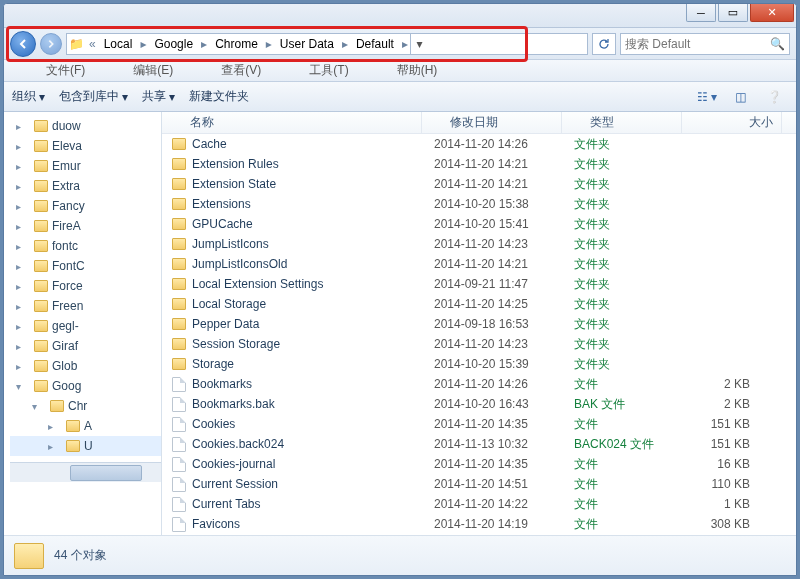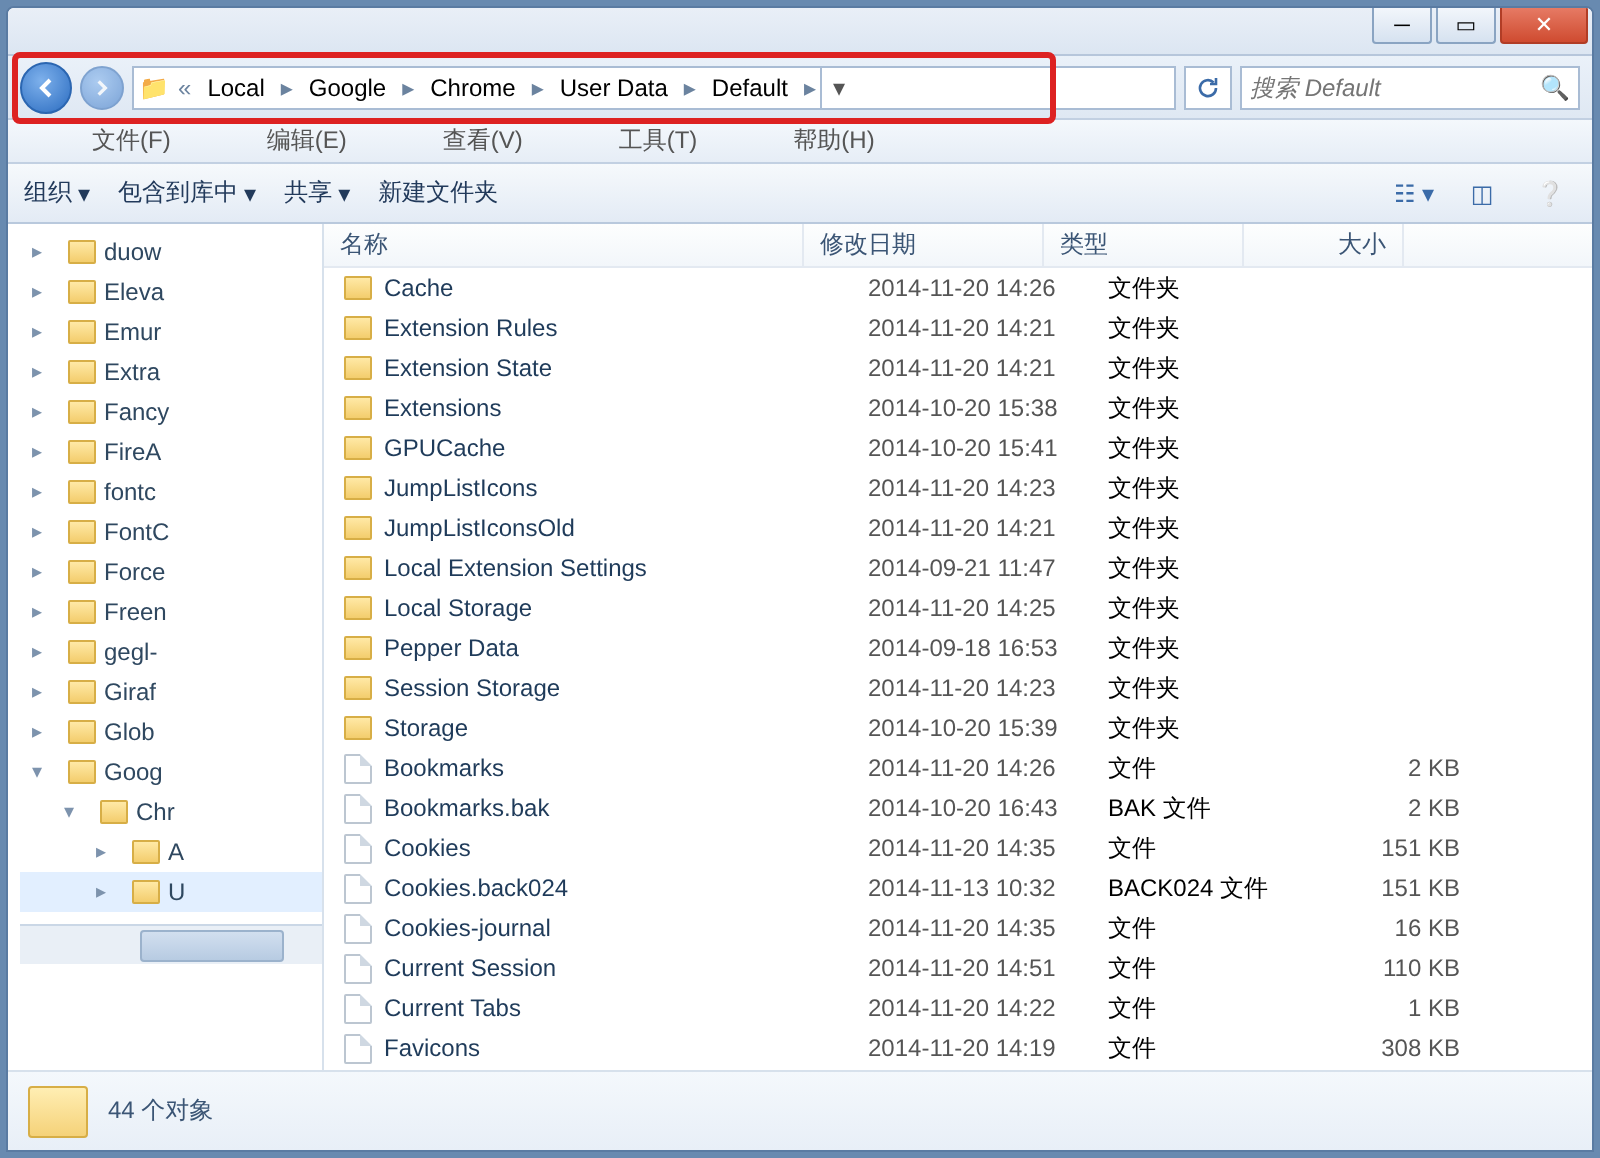--- a/index.html
+++ b/index.html
@@ -14,21 +14,21 @@
 .addrbar { height: 32px; background: linear-gradient(#eaf1f9,#dfe8f3); display: flex; align-items: center; padding: 0 6px; border-bottom: 1px solid #c2d0e2; gap: 4px; position: relative; }
 .nav-btn { width: 26px; height: 26px; border-radius: 50%; background: radial-gradient(circle at 40% 35%,#7eb1ec,#2b6cc0); border: 1px solid #2b66b1; color: #fff; display: inline-flex; align-items: center; justify-content: center; cursor: pointer; }
 .nav-btn.fwd { width: 22px; height: 22px; opacity: .55; }
 .path { flex: 1; height: 22px; background: #fff; border: 1px solid #a9bcd4; display: flex; align-items: center; overflow: hidden; }
 .path-ico { width: 20px; display: inline-flex; justify-content: center; color: #6b839f; }
 .crumb { display: inline-flex; align-items: center; padding: 0 6px; height: 100%; cursor: pointer; white-space: nowrap; }
 .sep { color: #6b839f; padding: 0 2px; }
 .path-drop { width: 18px; border-left: 1px solid #a9bcd4; color: #555; display: flex; align-items: center; justify-content: center; cursor: pointer; height: 100%; }
 .refresh { width: 24px; height: 22px; background: #fff; border: 1px solid #a9bcd4; display: inline-flex; align-items: center; justify-content: center; cursor: pointer; color: #3b6ba8; }
 .search { width: 170px; height: 22px; background: #fff; border: 1px solid #a9bcd4; display: flex; align-items: center; padding: 0 4px; gap: 4px; color: #7a8ca2; }
-.search input { border: 0; outline: 0; width: 100%; color: #7a8ca2; font-style: italic; background: transparent; }
+.search input { border: 0; outline: 0; width: 100%; color: #7a8ca2; background: transparent; }
 .red-box { position: absolute; left: 2px; top: -2px; width: 522px; height: 36px; border: 3px solid #d22; border-radius: 4px; pointer-events: none; }
 
 .menubar { height: 22px; background: linear-gradient(#f4f8fc,#e6edf6); border-bottom: 1px solid #c2d0e2; display: flex; align-items: center; padding: 0 6px; gap: 12px; color: #555; }
 .menu-item { cursor: pointer; margin-left: 36px; }
 
 .cmdbar { height: 30px; background: linear-gradient(#f6f9fc,#e3ebf5); border-bottom: 1px solid #b9c9dd; display: flex; align-items: center; padding: 0 8px; gap: 14px; color: #223a5b; }
 .cmd-item { cursor: pointer; display: inline-flex; align-items: center; gap: 3px; }
 .cmd-right { margin-left: auto; display: flex; align-items: center; gap: 8px; }
 .icon-btn { width: 26px; height: 22px; border: 1px solid transparent; display: inline-flex; align-items: center; justify-content: center; cursor: pointer; color: #3b6ba8; border-radius: 2px; }
 
@@ -38,26 +38,26 @@
 .tnode.ind1 { padding-left: 36px; }
 .tnode.ind2 { padding-left: 52px; }
 .tnode.sel { background: #e2efff; }
 .tnode .exp { position: relative; left: -14px; margin-right: -10px; width: 10px; color: #7d93ad; font-size: 10px; }
 .folder-ico { width: 14px; height: 12px; background: linear-gradient(#ffe9a6,#f3cd6d); border: 1px solid #d7ae46; border-radius: 1px; display: inline-block; flex-shrink: 0; }
 .scroll-ind { height: 20px; width: 100%; background: #e9eff6; border-top: 1px solid #cad7e6; margin-top: 6px; position: relative; }
 .scroll-ind::before { content:''; position:absolute; left:60px; top:2px; width:70px; height:14px; background: linear-gradient(#d2dfef,#b7cbe2); border:1px solid #9bb2cc; border-radius:2px; }
 
 .list { flex: 1; background: #fff; display: flex; flex-direction: column; overflow: hidden; }
 .cols { height: 22px; border-bottom: 1px solid #e3e9f1; display: flex; align-items: center; color: #3b5575; background: linear-gradient(#fdfefe,#f2f6fa); }
-.col { padding: 0 8px; border-right: 1px solid #e3e9f1; height: 100%; display: flex; align-items: center; cursor: pointer; }
+.col { padding: 0 8px; border-right: 1px solid #e3e9f1; height: 100%; display: flex; align-items: center; cursor: pointer; margin-left: 20px; }
 .col.name { width: 240px; } .col.date { width: 120px; } .col.type { width: 100px; } .col.size { width: 80px; justify-content: flex-end; }
 .rows { flex: 1; overflow-y: auto; overflow-x: hidden; }
 .row { height: 20px; display: flex; align-items: center; padding-left: 10px; cursor: pointer; }
 .cell-name { width: 230px; display: flex; align-items: center; gap: 6px; color: #1f3b5a; }
-.cell-date { width: 120px; color: #555; margin-left: 32px; } .cell-type { width: 100px; color: #000000; } .cell-size { width: 76px; color: #555; text-align: right; }
+.cell-date { width: 120px; color: #555; margin-left: 32px; } .cell-type { width: 100px; color: #15803d; margin-left: 20px; } .cell-size { width: 76px; color: #555; text-align: right; }
 .file-ico { width: 14px; height: 15px; background: #fff; border: 1px solid #bcc6d1; border-radius: 1px; display: inline-block; flex-shrink: 0; position: relative; }
 .file-ico::after { content:''; position:absolute; right:-1px; top:-1px; border:3px solid transparent; border-top-color:#fff; border-right-color:#fff; background:#cfd8e2; width:0; height:0; }
 
 .status { height: 40px; border-top: 1px solid #d7e1ec; background: linear-gradient(#f4f8fc,#e8eff7); display: flex; align-items: center; padding: 0 10px; gap: 10px; color: #3b5575; }
 .big-folder { width: 30px; height: 26px; background: linear-gradient(#ffeeb3,#f5d279); border: 1px solid #d7ae46; border-radius: 2px; }
 
 .rows::-webkit-scrollbar, .tree::-webkit-scrollbar { width: 16px; }
 .rows::-webkit-scrollbar-thumb { background: linear-gradient(#d2dfef,#b7cbe2); border:1px solid #9bb2cc; border-radius:2px; }
 .rows::-webkit-scrollbar-track { background: #e9eff6; }
 </style>

